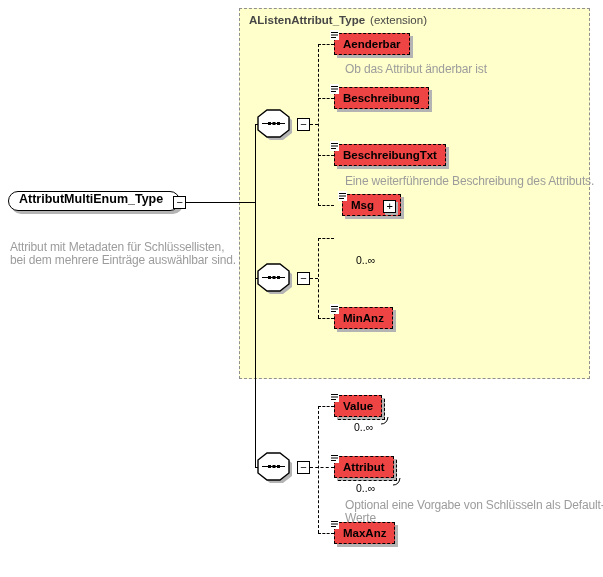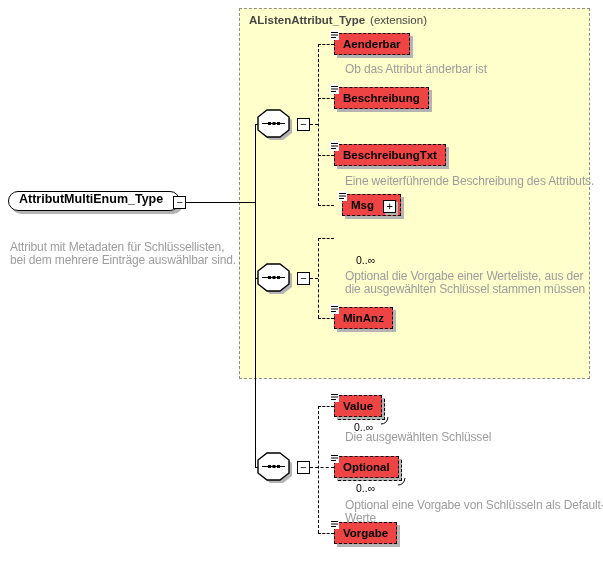--- a/index.html
+++ b/index.html
@@ -141,53 +141,51 @@
 
   <div class="ebox" style="left:342px;top:194px;">
     <span class="corner"><svg width="9" height="10" viewBox="0 0 9 10">
           <path d="M1 2.5 H8 M1 5 H8 M1 7.5 H6" stroke="#000" stroke-width="1" fill="none"></path>
         </svg></span>
     <span>Msg</span>
     <span class="expand">+</span>
   </div>
 
   <div class="occurs" style="left:356px;top:254px;">0..∞</div>
-  <div class="ann" style="left:345px;top:270px;width:250px;">Optional die Vorgabe einer Werteliste, aus der die ausgewählten Schlüssel stammen müssen</div>
 
   <div class="ebox" style="left:334px;top:307px;">
     <span class="corner"><svg width="9" height="10" viewBox="0 0 9 10">
           <path d="M1 2.5 H8 M1 5 H8 M1 7.5 H6" stroke="#000" stroke-width="1" fill="none"></path>
         </svg></span>
     <span>MinAnz</span>
   </div>
 
   <div class="ebox multi" style="left:334px;top:395px;">
     <span class="corner"><svg width="9" height="10" viewBox="0 0 9 10">
           <path d="M1 2.5 H8 M1 5 H8 M1 7.5 H6" stroke="#000" stroke-width="1" fill="none"></path>
         </svg></span>
     <span>Value</span>
     <span class="rep"><svg width="9" height="9" viewBox="0 0 9 9">
           <path d="M1 8 Q7 8 8 1" fill="none" stroke="#000" stroke-width="1"></path>
         </svg></span>
   </div>
   <div class="occurs" style="left:354px;top:421px;">0..∞</div>
-  <div class="ann" style="left:345px;top:431px;width:220px;">Die ausgewählten Schlüssel</div>
 
   <div class="ebox multi" style="left:334px;top:456px;">
     <span class="corner"><svg width="9" height="10" viewBox="0 0 9 10">
           <path d="M1 2.5 H8 M1 5 H8 M1 7.5 H6" stroke="#000" stroke-width="1" fill="none"></path>
         </svg></span>
-    <span>Optional</span>
+    <span>Attribut</span>
     <span class="rep"><svg width="9" height="9" viewBox="0 0 9 9">
           <path d="M1 8 Q7 8 8 1" fill="none" stroke="#000" stroke-width="1"></path>
         </svg></span>
   </div>
   <div class="occurs" style="left:356px;top:482px;">0..∞</div>
   <div class="ann" style="left:345px;top:499px;width:272px;">Optional eine Vorgabe von Schlüsseln als Default-Werte</div>
 
   <div class="ebox" style="left:334px;top:522px;">
     <span class="corner"><svg width="9" height="10" viewBox="0 0 9 10">
           <path d="M1 2.5 H8 M1 5 H8 M1 7.5 H6" stroke="#000" stroke-width="1" fill="none"></path>
         </svg></span>
-    <span>Vorgabe</span>
+    <span>MaxAnz</span>
   </div>
 
 </div>
 
 </body></html>

